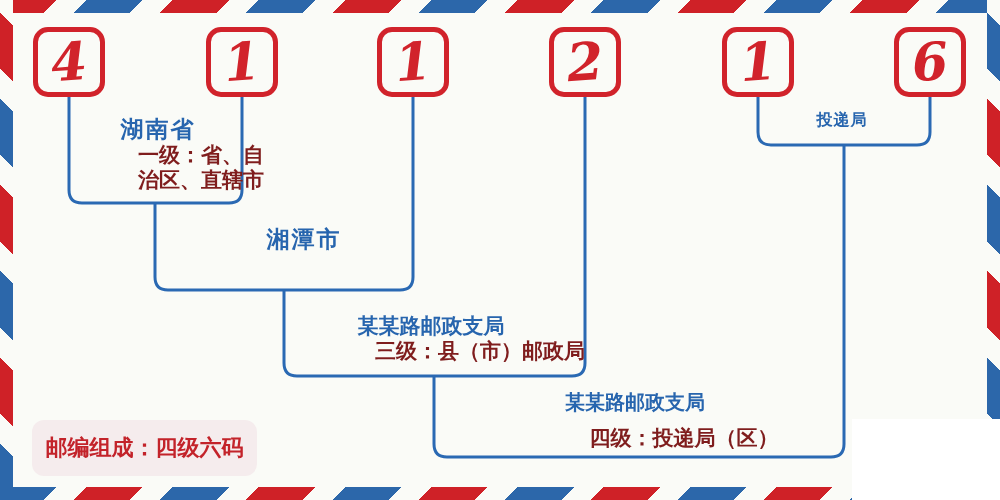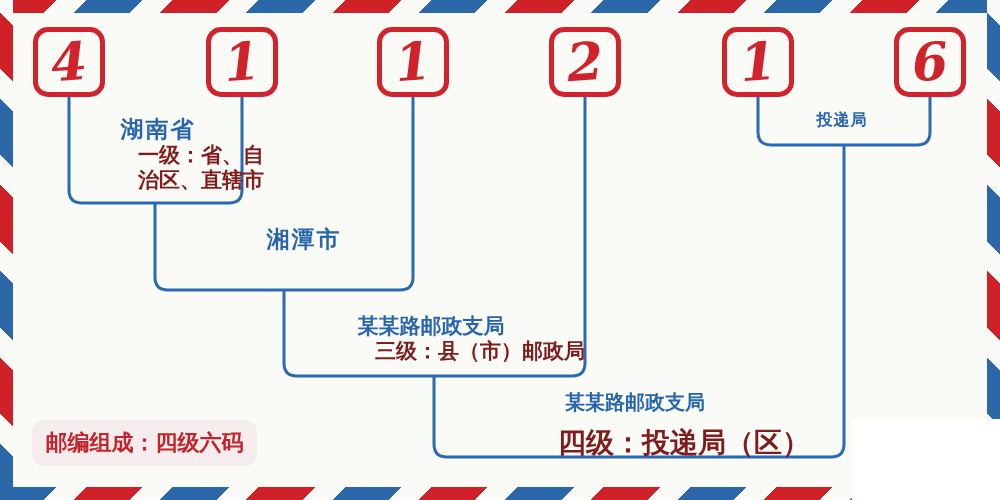--- a/index.html
+++ b/index.html
@@ -73,28 +73,28 @@
   .lbl-place { color: #2765ae; }
   .lbl-desc  { color: #7f1d1d; margin-left: 44px; }
 
   .place-l1   { left: 158px; top: 114px; font-size: 23px; letter-spacing: 2px; }
   .desc-l1    { left: 157px; top: 143px; font-size: 21px; line-height: 25px; }
   .place-l2   { left: 284px; top: 224px; font-size: 23px; letter-spacing: 2px; margin-left: 20px; }
   .desc-l2    { left: 285px; top: 254px; font-size: 21px; }
   .place-l3   { left: 431px; top: 312px; font-size: 21px; }
   .desc-l3    { left: 436px; top: 337px; font-size: 21px; }
   .place-l4   { left: 635px; top: 389px; font-size: 20px; }
-  .desc-l4    { left: 640px; top: 424px; font-size: 28px; }
+  .desc-l4    { left: 640px; top: 424px; font-size: 21px; }
   .place-del  { left: 842px; top: 110px; font-size: 16px; letter-spacing: 1px; }
 
   
   .badge {
     position: absolute;
     left: 32px; top: 420px;
-    width: 225px; height: 46px;
+    width: 225px; height: 56px;
     background: #f5eced;
     border-radius: 12px;
     z-index: 3;
     display: flex; align-items: center; justify-content: center;
   }
   .badge .badge-text {
     color: #c3232a;
     font-size: 22px;
     font-weight: bold;
   }

